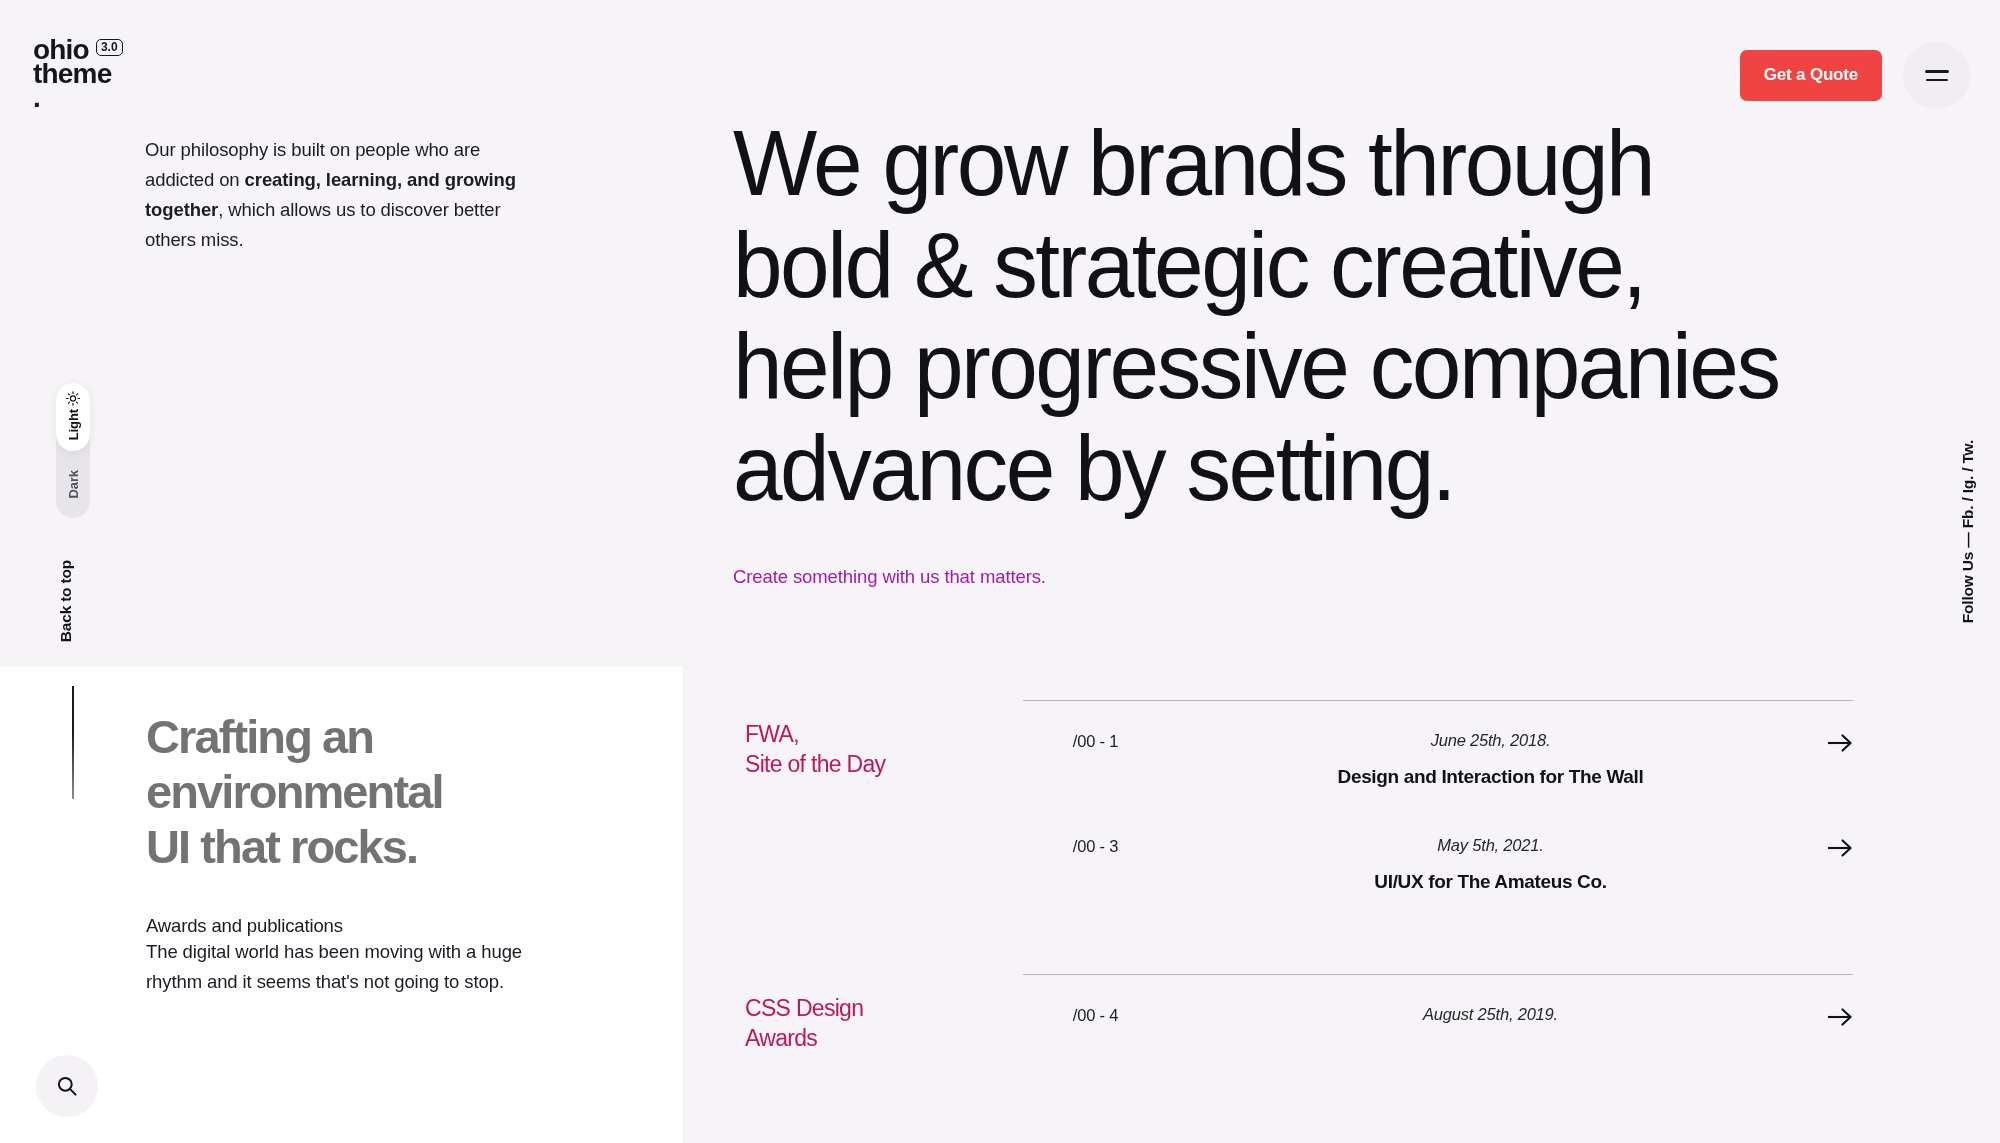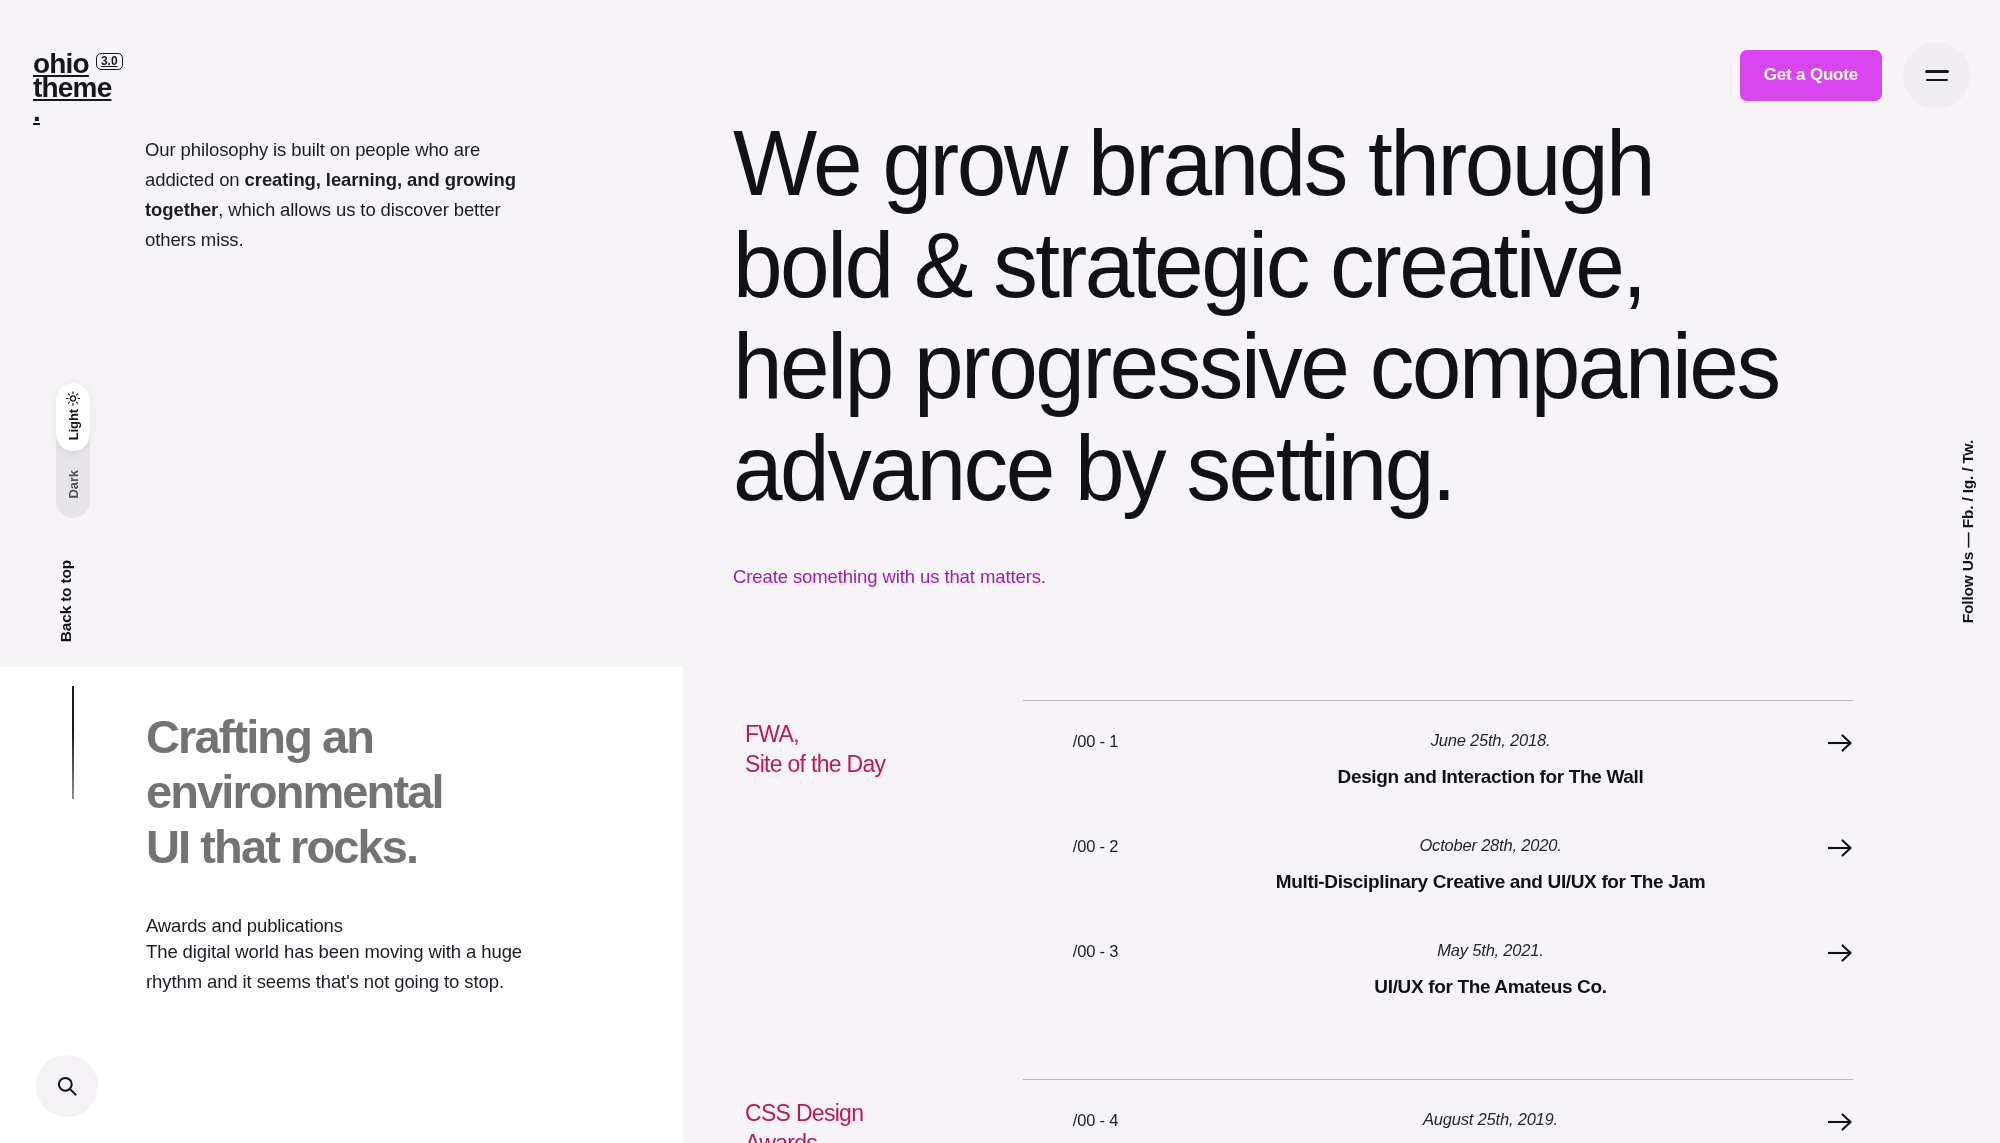--- a/index.html
+++ b/index.html
@@ -34,28 +34,27 @@
     position: absolute;
     top: 0; left: 0;
     width: 2000px;
     height: 140px;
     z-index: 40;
   }
 
   .logo {
     position: absolute;
     left: 33px;
-    top: 52px;
+    top: 38px;
     line-height: 0.86;
     font-weight: 700;
     font-size: 28px;
     letter-spacing: -0.8px;
     color: #16161f;
     font-family: "Liberation Sans", "DejaVu Sans", sans-serif;
-    text-decoration: underline;
   }
   .logo-row-1 { display: flex; align-items: center; gap: 7px; }
   .logo-word { display: block; }
   .logo-badge {
     display: inline-block;
     border: 1.8px solid #16161f;
     border-radius: 5px;
     font-size: 12px;
     font-weight: 700;
     letter-spacing: 0;
@@ -63,21 +62,21 @@
     line-height: 1;
     position: relative;
     top: -3px;
   }
   .logo-dot { color: #16161f; }
 
   .quote-btn {
     position: absolute;
     right: 118px;
     top: 50px;
-    background: #d946ef;
+    background: #ef4444;
     color: #ffffff;
     border: none;
     border-radius: 7px;
     font-size: 17px;
     font-weight: 700;
     letter-spacing: -0.2px;
     padding: 15px 24px 16px 24px;
     cursor: pointer;
     font-family: "Liberation Sans", "DejaVu Sans", sans-serif;
   }
@@ -441,66 +440,53 @@
           <div class="award-name">Design and Interaction for The Wall</div>
         </div>
         <div class="award-arrow">
           <svg width="26" height="20" viewBox="0 0 26 20">
             <line x1="1" y1="10" x2="23" y2="10" stroke="#111117" stroke-width="2.1"></line>
             <polyline points="15.5,2.4 23.6,10 15.5,17.6" fill="none" stroke="#111117" stroke-width="2.1" stroke-linecap="round" stroke-linejoin="round"></polyline>
           </svg>
         </div>
       </div>
 
+
       <div class="award-row">
-        <div class="award-index">/00 - 2</div>
+        <div class="award-index">/00 - 3</div>
         <div class="award-main">
-          <div class="award-date">October 28th, 2020.</div>
-          <div class="award-name">Multi-Disciplinary Creative and UI/UX for The Jam</div>
+          <div class="award-date">May 5th, 2021.</div>
+          <div class="award-name">UI/UX for The Amateus Co.</div>
         </div>
         <div class="award-arrow">
           <svg width="26" height="20" viewBox="0 0 26 20">
             <line x1="1" y1="10" x2="23" y2="10" stroke="#111117" stroke-width="2.1"></line>
             <polyline points="15.5,2.4 23.6,10 15.5,17.6" fill="none" stroke="#111117" stroke-width="2.1" stroke-linecap="round" stroke-linejoin="round"></polyline>
           </svg>
         </div>
       </div>
 
+    </div>
+  </div>
+
+  <div class="award-group">
+    <div class="group-label">CSS Design
+Awards</div>
+    <div class="group-rows">
+
       <div class="award-row">
-        <div class="award-index">/00 - 3</div>
+        <div class="award-index">/00 - 4</div>
         <div class="award-main">
-          <div class="award-date">May 5th, 2021.</div>
-          <div class="award-name">UI/UX for The Amateus Co.</div>
+          <div class="award-date">August 25th, 2019.</div>
+
         </div>
         <div class="award-arrow">
           <svg width="26" height="20" viewBox="0 0 26 20">
             <line x1="1" y1="10" x2="23" y2="10" stroke="#111117" stroke-width="2.1"></line>
             <polyline points="15.5,2.4 23.6,10 15.5,17.6" fill="none" stroke="#111117" stroke-width="2.1" stroke-linecap="round" stroke-linejoin="round"></polyline>
           </svg>
         </div>
       </div>
 
     </div>
   </div>
 
-  <div class="award-group">
-    <div class="group-label">CSS Design
-Awards</div>
-    <div class="group-rows">
-
-      <div class="award-row">
-        <div class="award-index">/00 - 4</div>
-        <div class="award-main">
-          <div class="award-date">August 25th, 2019.</div>
-
-        </div>
-        <div class="award-arrow">
-          <svg width="26" height="20" viewBox="0 0 26 20">
-            <line x1="1" y1="10" x2="23" y2="10" stroke="#111117" stroke-width="2.1"></line>
-            <polyline points="15.5,2.4 23.6,10 15.5,17.6" fill="none" stroke="#111117" stroke-width="2.1" stroke-linecap="round" stroke-linejoin="round"></polyline>
-          </svg>
-        </div>
-      </div>
-
-    </div>
-  </div>
-
 </section>
 
 </body></html>

